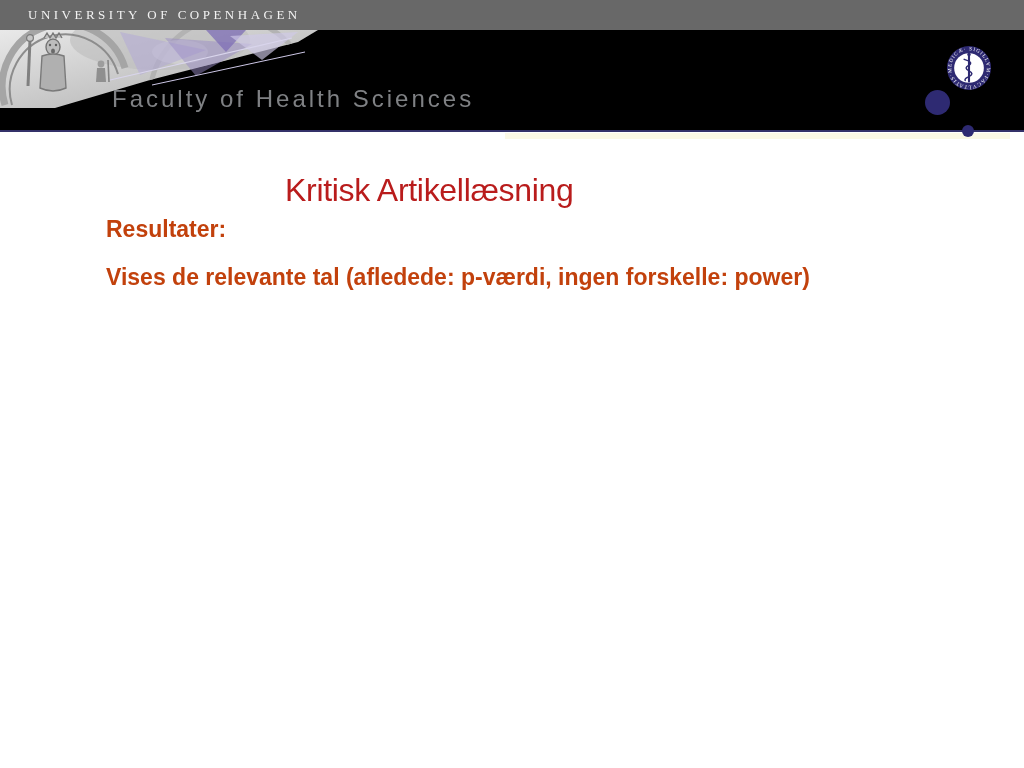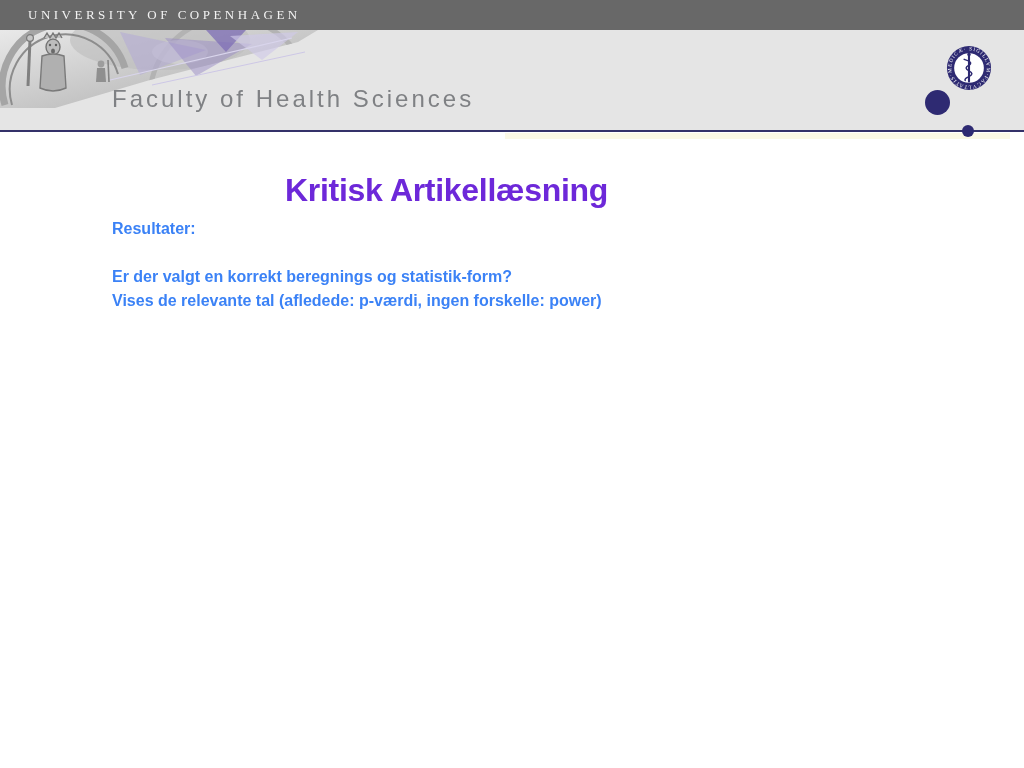--- a/index.html
+++ b/index.html
@@ -6,41 +6,41 @@
   .slide{position:relative;width:1024px;height:676px;background:#ffffff;overflow:hidden;
          font-family:"Liberation Sans", sans-serif;}
 
   
   .top-bar{position:absolute;left:0;top:0;width:1024px;height:30px;background:#686868;}
   .top-bar .uni{position:absolute;left:28px;top:0;line-height:30px;
       font-family:"Liberation Serif", serif;font-size:13px;letter-spacing:3.5px;
       color:#f2f2f2;white-space:nowrap;}
 
   
-  .banner{position:absolute;left:0;top:30px;width:1024px;height:100px;background:#e5e5e5;}
+  .banner{position:absolute;left:0;top:30px;width:1024px;height:100px;background:#000000;}
   .seal-fragment{position:absolute;left:0;top:0;}
   .banner-deco{position:absolute;left:110px;top:0;}
   .faculty{position:absolute;left:112px;top:55px;font-size:24px;letter-spacing:3px;
       color:#7f8184;white-space:nowrap;}
 
   
   .divider-line{position:absolute;left:0;top:130px;width:1024px;height:2px;background:#343169;}
   .cream-band{position:absolute;left:505px;top:133px;width:505px;height:6px;
       background:#faf6df;opacity:.8;}
   .seal-logo{position:absolute;left:946px;top:45px;}
   .navy-circle-large{position:absolute;left:925px;top:90px;width:25px;height:25px;
       border-radius:50%;background:#2e2a72;}
   .navy-circle-small{position:absolute;left:962px;top:125px;width:12px;height:12px;
       border-radius:50%;background:#2e2a72;}
 
   
-  .title{position:absolute;left:285px;top:151px;font-size:32px;font-weight:bold;color:#6d28d9;
+  .title{position:absolute;left:285px;top:151px;font-size:32px;font-weight:normal;color:#b91c1c;
       letter-spacing:-0.3px;white-space:nowrap;text-align:right;}
-  .content{position:absolute;left:112px;top:217px;width:860px;font-size:16px;font-weight:bold;
-      color:#3b82f6;line-height:24px;}
+  .content{position:absolute;left:106px;top:217px;width:860px;font-size:23px;font-weight:bold;
+      color:#c2410c;line-height:24px;}
   .section-label{margin:0 0 24px 0;}
   .bullet{white-space:nowrap;}
 </style>
 </head>
 <body>
 
 <div class="slide">
 
   <header class="top-bar">
     <span class="uni">UNIVERSITY OF COPENHAGEN</span>
@@ -128,18 +128,17 @@
     </g>
   </svg>
 
   <div class="navy-circle-large"></div>
   <div class="navy-circle-small"></div>
 
   <main>
     <h1 class="title">Kritisk Artikellæsning</h1>
     <div class="content">
       <div class="section-label">Resultater:</div>
-      <div class="bullet">Er der valgt en korrekt beregnings og statistik-form?</div>
       <div class="bullet">Vises de relevante tal (afledede: p-værdi, ingen forskelle: power)</div>
     </div>
   </main>
 
 </div>
 
 </body></html>

